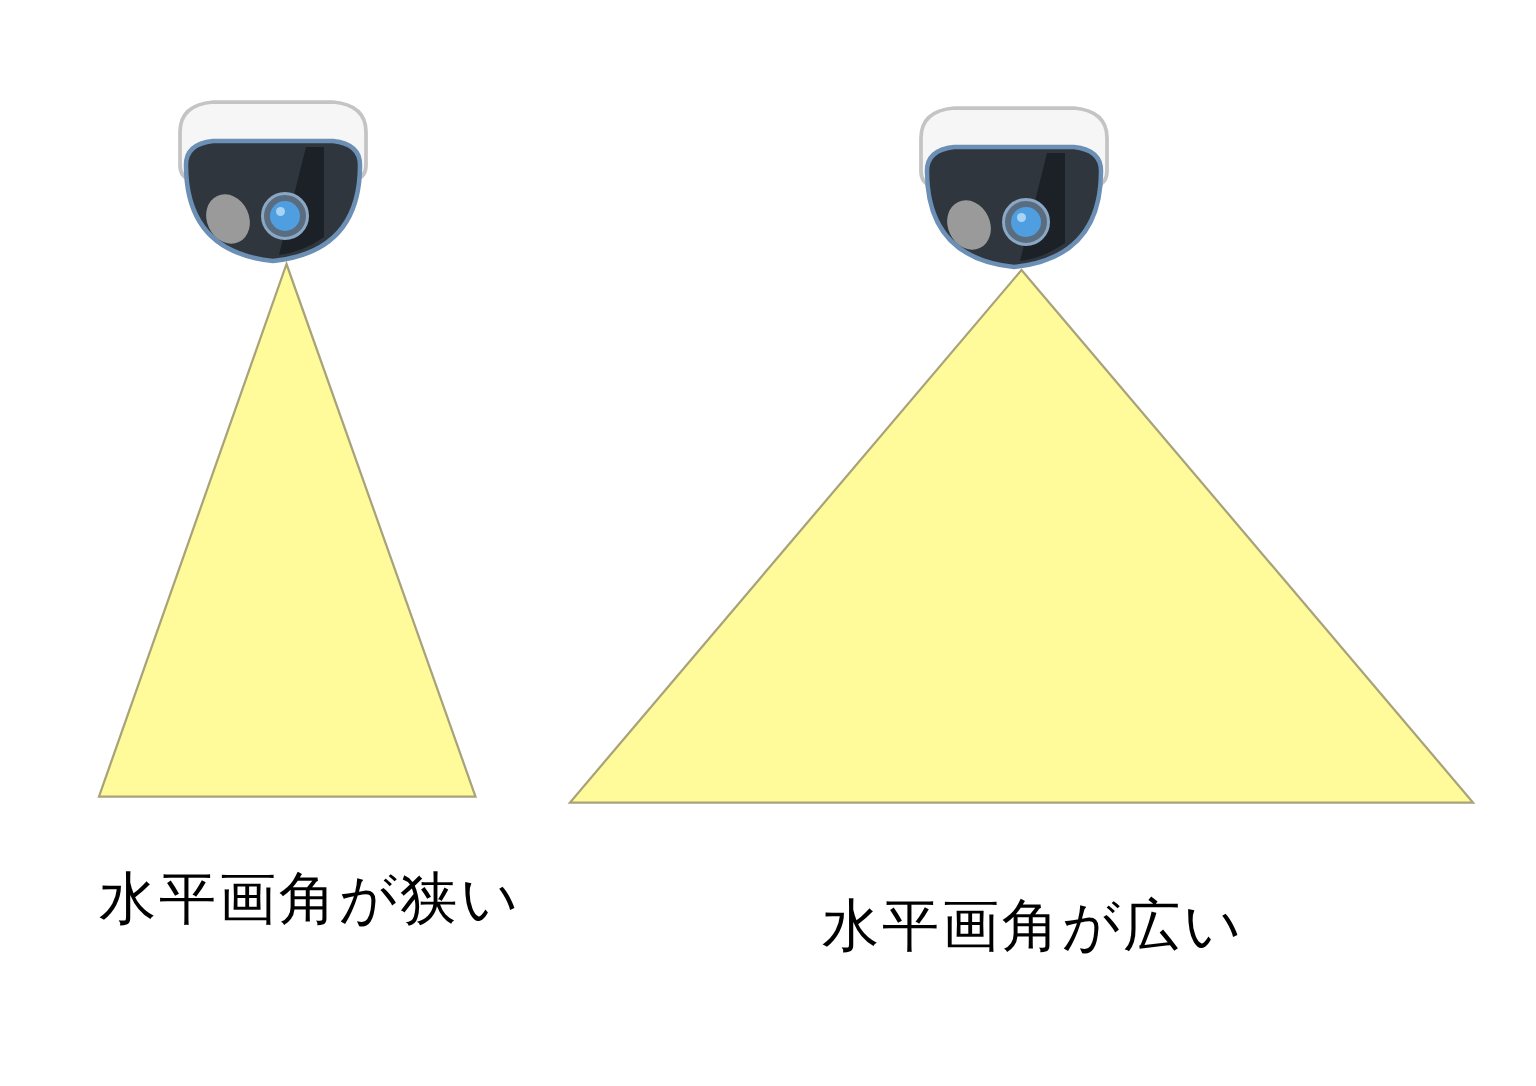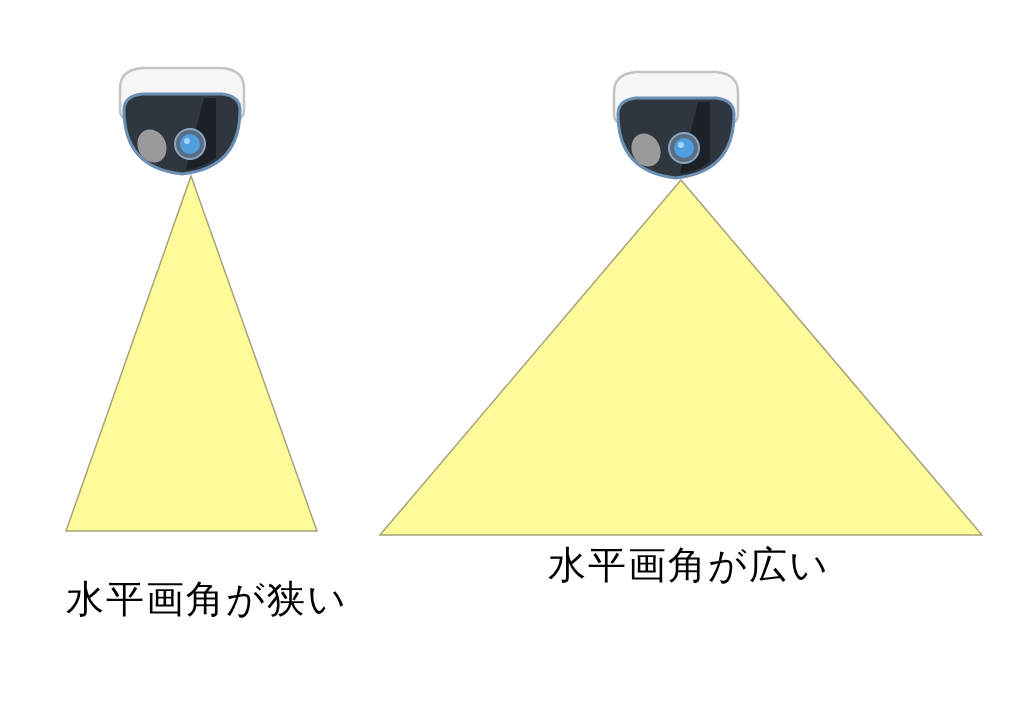--- a/index.html
+++ b/index.html
@@ -1,21 +1,21 @@
 <!DOCTYPE html>
 <html><head>
 <meta charset="utf-8">
 <style>
   html, body { margin:0; padding:0; background:#ffffff; }
   body { width:1024px; height:724px; position:relative; overflow:hidden;
          font-family: "DejaVu Sans", "Liberation Sans", sans-serif; }
   .stage { position:absolute; left:0; top:0; width:1024px; height:724px; }
   .caption { position:absolute; font-size:38px; color:#000000; letter-spacing:2px; white-space:nowrap; }
   .cap-left { left:66px; top:574px; }
-  .cap-right { left:548px; top:540px; }
+  .cap-right { left:548px; top:592px; }
 </style>
 </head>
 <body>
 
 <div class="stage">
   <svg width="1024" height="724" viewBox="0 0 1024 724">
     <defs>
       <g id="cam">
 
         <path d="M-62,-30 Q-62,-48 -40,-50 L40,-50 Q62,-48 62,-30 L62,-8 Q62,0 55,2 L-55,2 Q-62,0 -62,-8 Z" fill="#f6f6f6" stroke="#c4c4c4" stroke-width="2.5"></path>

